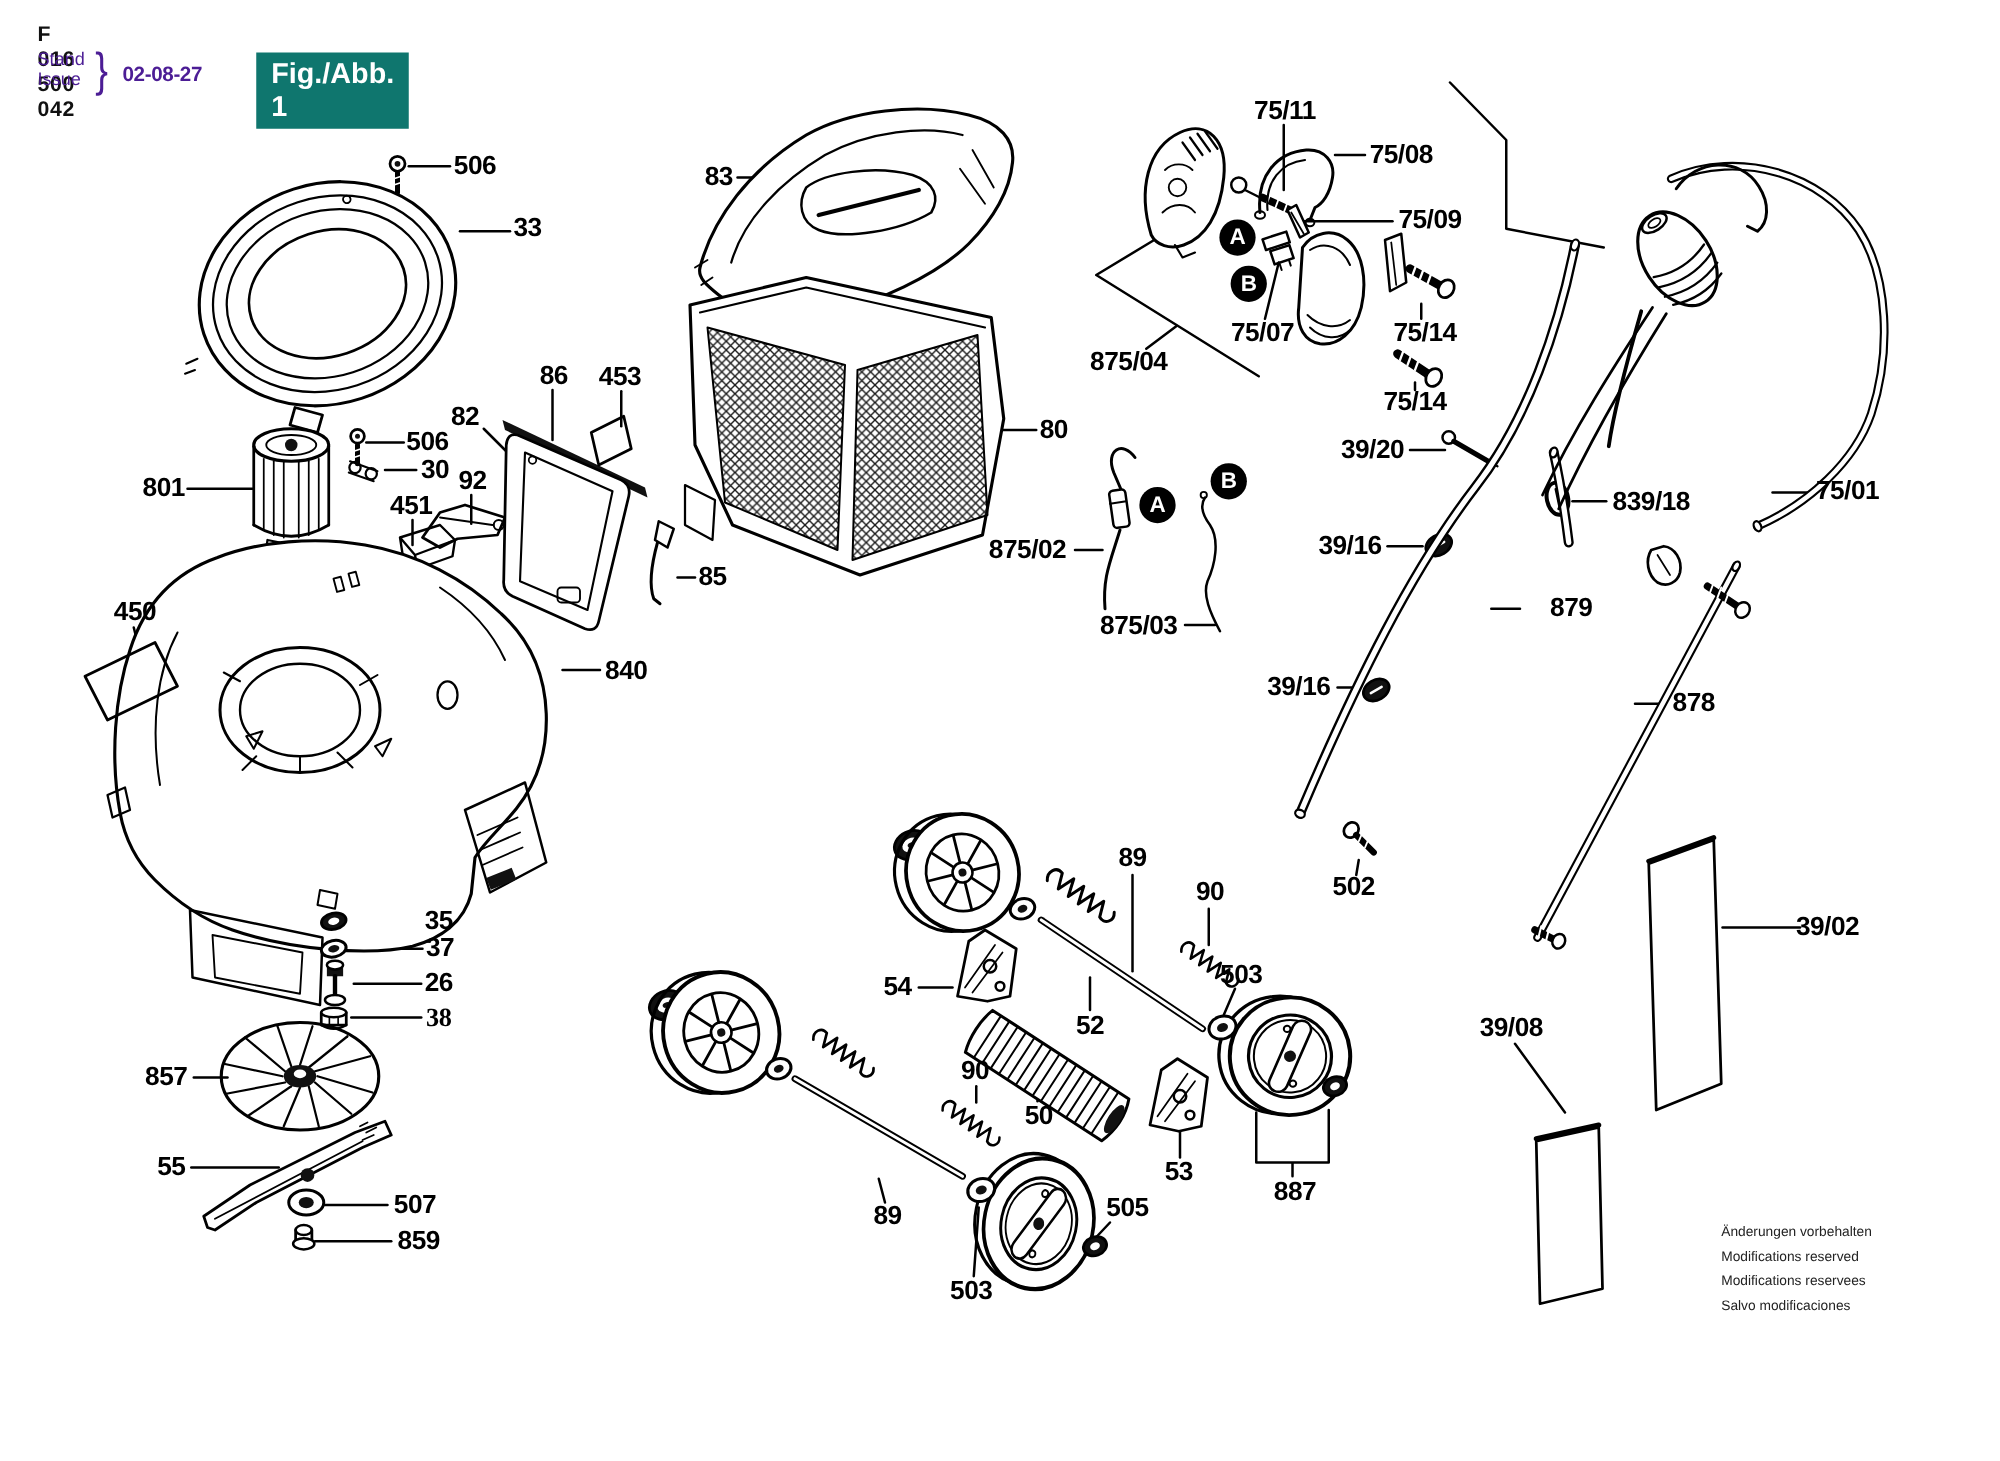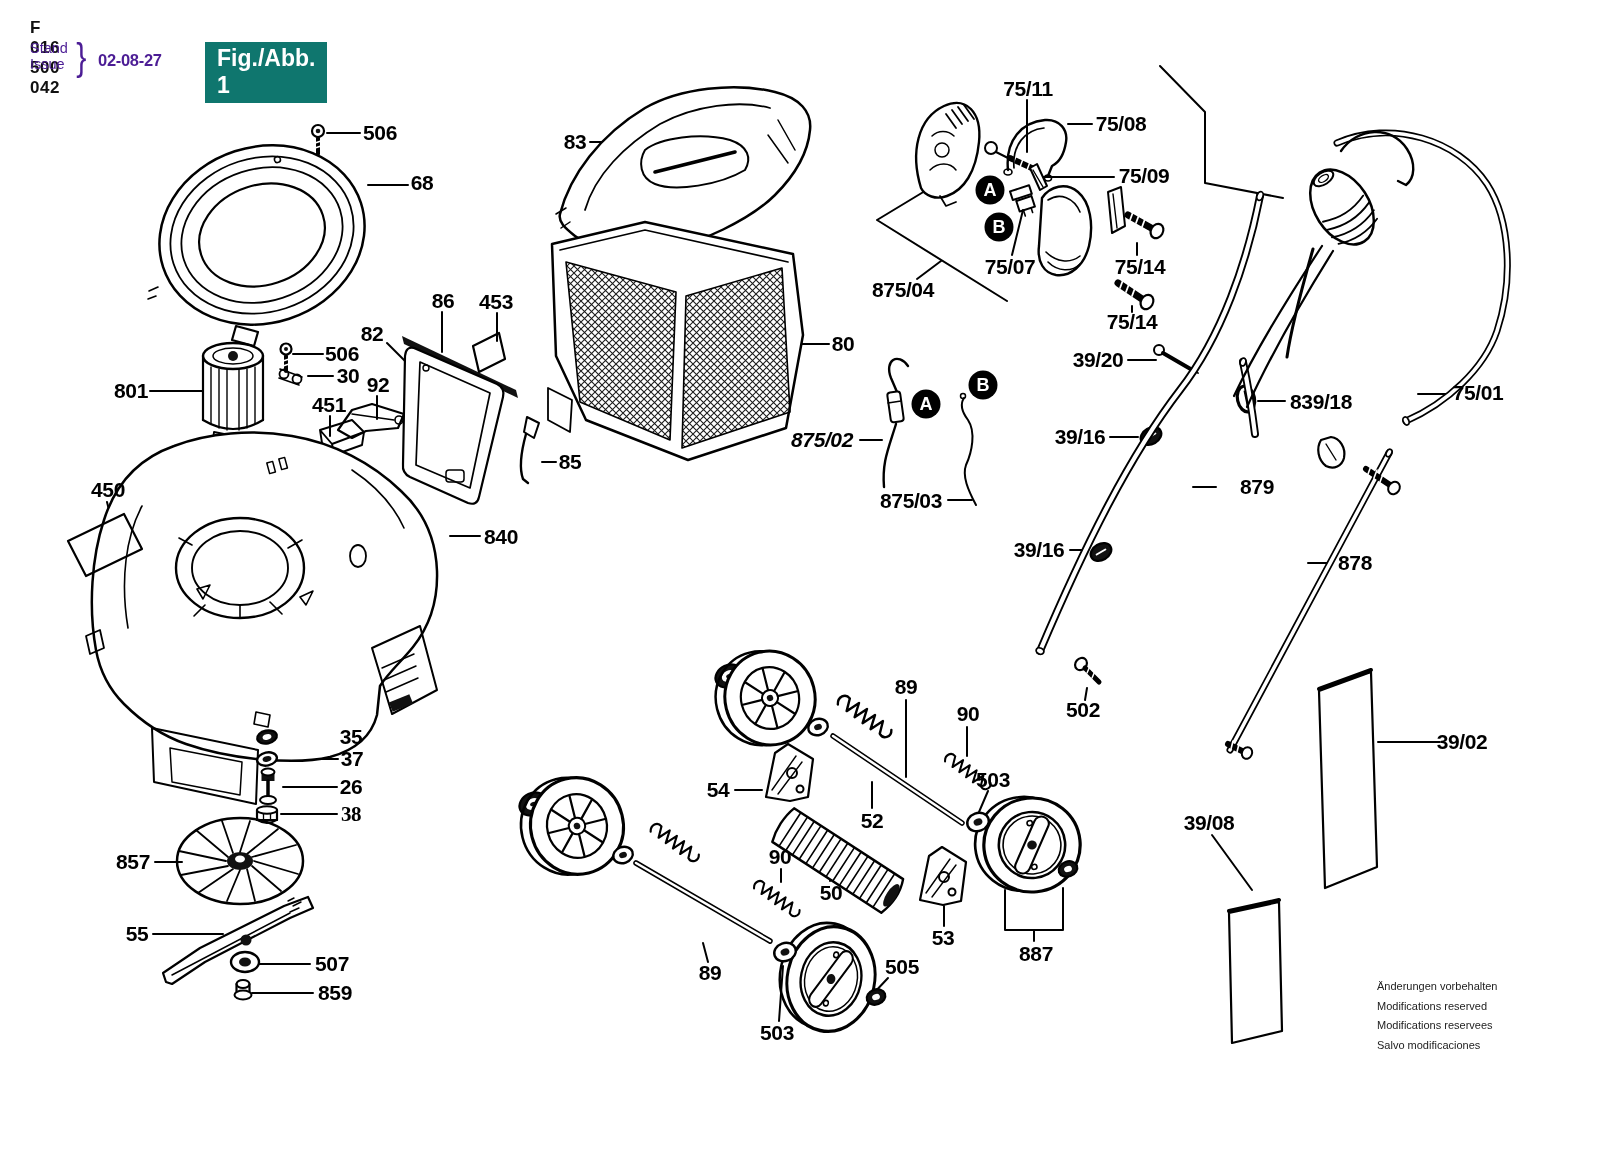--- a/index.html
+++ b/index.html
@@ -543,21 +543,21 @@
         <ellipse cx="1081" cy="664" rx="5.5" ry="6.5" transform="rotate(40 1081 664)" fill="#fff" stroke-width="2.2"></ellipse>
         <line x1="1085" y1="668" x2="1099" y2="682" stroke-width="5"></line>
         <line x1="1090" y1="666" x2="1087" y2="673" stroke="#fff" stroke-width="1.5"></line>
         <line x1="1095" y1="671" x2="1092" y2="678" stroke="#fff" stroke-width="1.5"></line>
       </g>
     </g>
   </svg>
 
   <div id="labels-layer">
       <span class="part-label" style="left: 380px; top: 133px;">506</span>
-      <span class="part-label" style="left: 422px; top: 183px;">68</span>
+      <span class="part-label" style="left: 422px; top: 183px;">33</span>
       <span class="part-label" style="left: 575px; top: 142px;">83</span>
       <span class="part-label" style="left: 1028px; top: 89px;">75/11</span>
       <span class="part-label" style="left: 1121px; top: 124px;">75/08</span>
       <span class="part-label" style="left: 1144px; top: 176px;">75/09</span>
       <span class="part-label" style="left: 1010px; top: 267px;">75/07</span>
       <span class="part-label" style="left: 903px; top: 290px;">875/04</span>
       <span class="part-label" style="left: 1140px; top: 267px;">75/14</span>
       <span class="part-label" style="left: 1132px; top: 322px;">75/14</span>
       <span class="part-label" style="left: 1098px; top: 360px;">39/20</span>
       <span class="part-label" style="left: 1321px; top: 402px;">839/18</span>
@@ -569,21 +569,21 @@
       <span class="part-label" style="left: 342px; top: 354px;">506</span>
       <span class="part-label" style="left: 348px; top: 376px;">30</span>
       <span class="part-label" style="left: 131px; top: 391px;">801</span>
       <span class="part-label" style="left: 372px; top: 334px;">82</span>
       <span class="part-label" style="left: 443px; top: 301px;">86</span>
       <span class="part-label" style="left: 496px; top: 302px;">453</span>
       <span class="part-label" style="left: 378px; top: 385px;">92</span>
       <span class="part-label" style="left: 329px; top: 405px;">451</span>
       <span class="part-label" style="left: 570px; top: 462px;">85</span>
       <span class="part-label" style="left: 843px; top: 344px;">80</span>
-      <span class="part-label" style="left: 822px; top: 440px; font-style: italic;">875/02</span>
+      <span class="part-label" style="left: 822px; top: 440px;">875/02</span>
       <span class="part-label" style="left: 911px; top: 501px;">875/03</span>
       <span class="part-label" style="left: 108px; top: 490px;">450</span>
       <span class="part-label" style="left: 501px; top: 537px;">840</span>
       <span class="part-label" style="left: 351px; top: 737px;">35</span>
       <span class="part-label" style="left: 352px; top: 759px;">37</span>
       <span class="part-label" style="left: 351px; top: 787px;">26</span>
       <span class="part-label" style="left: 351px; top: 814px; font-family: Liberation Serif, serif;">38</span>
       <span class="part-label" style="left: 133px; top: 862px;">857</span>
       <span class="part-label" style="left: 137px; top: 934px;">55</span>
       <span class="part-label" style="left: 332px; top: 964px;">507</span>

